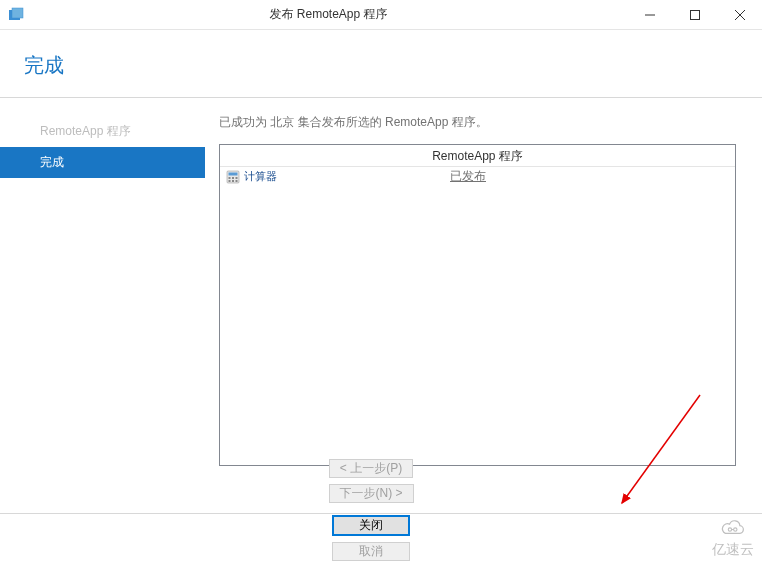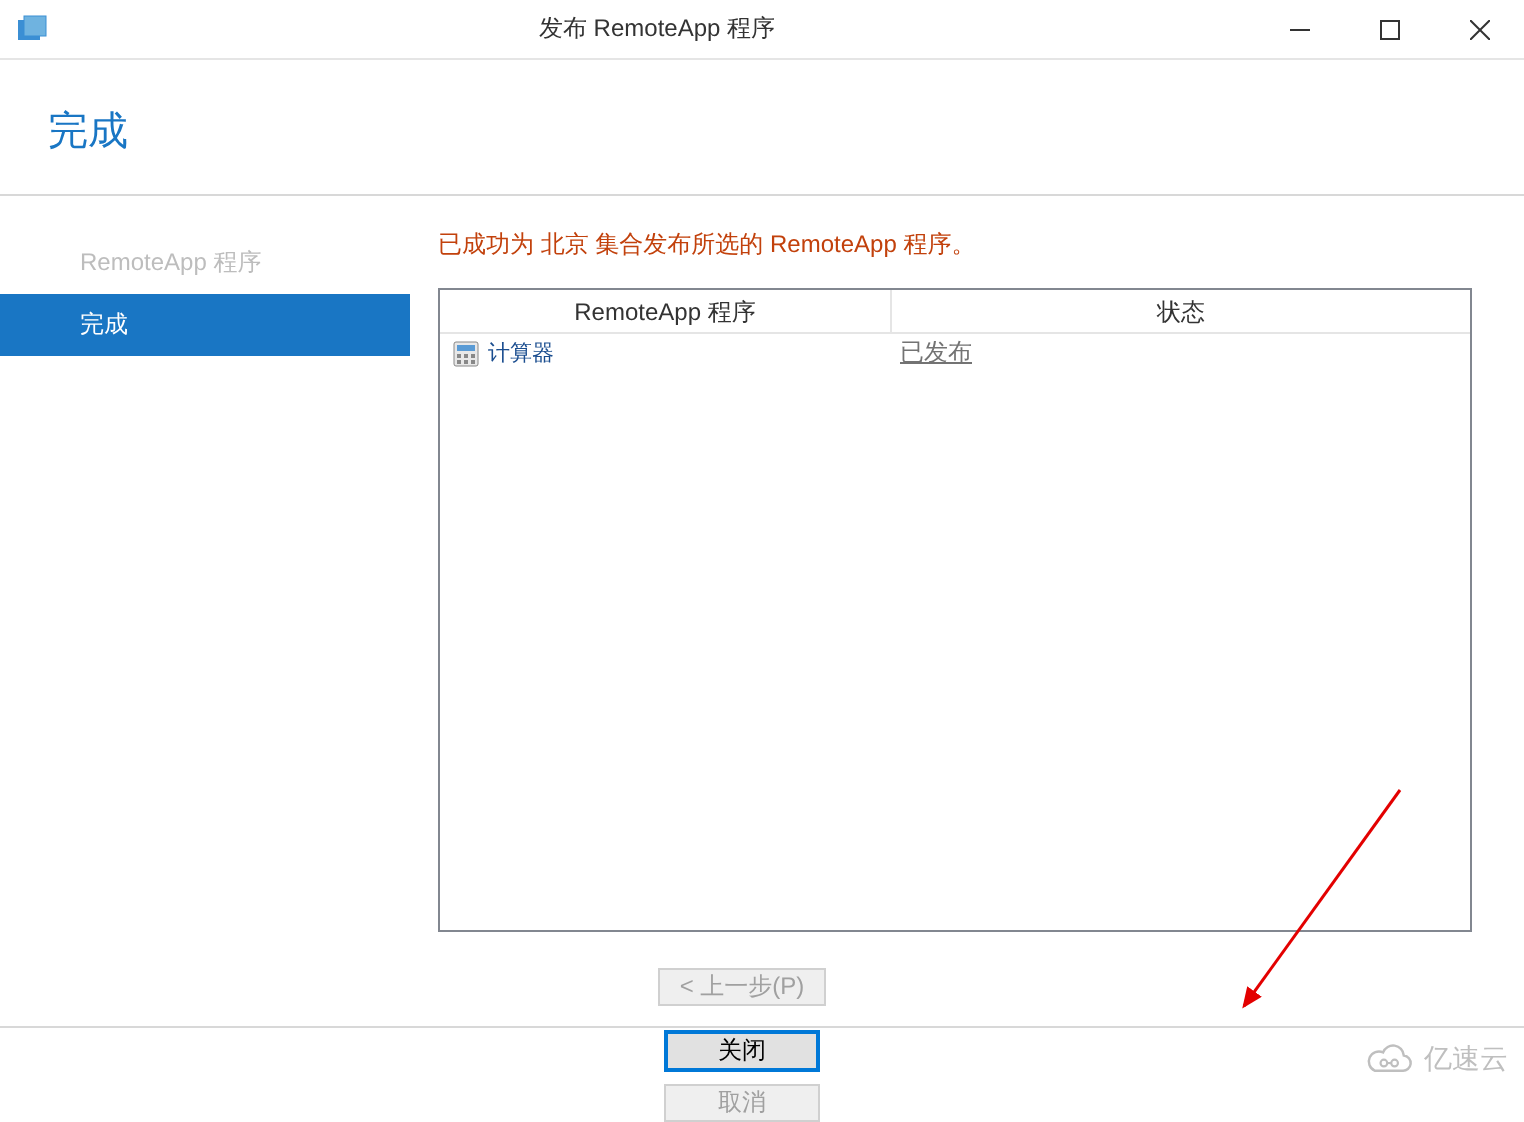--- a/index.html
+++ b/index.html
@@ -15,40 +15,40 @@
     .header-area { padding: 22px 0 18px 24px; border-bottom: 1px solid #d8d8d8; }
     .page-title { font-size: 20px; font-weight: 400; color: #1976c4; }
     
     .main-area { display: flex; height: 430px; }
     
     .sidebar { width: 205px; padding-top: 18px; }
     .nav-item { padding: 7px 0 7px 40px; font-size: 12px; color: #bdbdbd; cursor: default; }
     .nav-item.active { background: #1976c4; color: #fff; }
     
     .content { flex: 1; padding: 14px 26px 0 14px; }
-    .info-line { font-size: 12px; color: #c2410c; line-height: 1.8; }
+    .info-line { font-size: 12px; color: #737373; line-height: 1.8; }
     
     .table-wrapper { border: 1px solid #828790; margin-top: 10px; height: 322px; background: #fff; }
     .table-head { display: flex; height: 22px; background: #fff; border-bottom: 1px solid #e5e5e5; }
     .th { font-size: 12px; color: #333; text-align: center; line-height: 22px; border-right: 1px solid #e5e5e5; }
     .th:first-child { width: 226px; }
     .th:last-child { flex: 1; border-right: none; }
     .table-row { display: flex; height: 20px; align-items: center; padding-left: 6px; }
     .row-icon { width: 14px; height: 14px; margin-right: 4px; }
     .td1 { width: 206px; font-size: 11px; color: #1a4d8f; }
     .td2 { font-size: 12px; color: #737373; text-decoration: underline; }
     
     .footer { position: absolute; bottom: 0; left: 0; right: 0; height: 48px; border-top: 1px solid #d8d8d8; display: flex; align-items: center; justify-content: flex-end; padding-right: 20px; gap: 6px; flex-direction: column; }
     .btn { height: 23px; min-width: 78px; font-size: 12px; background: #e1e1e1; border: 1px solid #adadad; cursor: pointer; padding: 0 10px; }
     .btn:disabled { color: #a0a0a0; background: #efefef; border-color: #d0d0d0; cursor: default; }
     .btn.focused { border: 2px solid #0078d7; padding: 0 6px; }
     
     .arrow { position: absolute; pointer-events: none; }
     
-    .watermark { position: absolute; right: 8px; bottom: 22px; display: flex; align-items: center; gap: 4px; color: #bfbfbf; font-size: 14px; }
+    .watermark { position: absolute; right: 8px; bottom: 2px; display: flex; align-items: center; gap: 4px; color: #bfbfbf; font-size: 14px; flex-direction: column; }
     .watermark svg { width: 26px; height: 18px; }
   </style>
 </head>
 <body>
 
 <div class="titlebar">
   <span class="titlebar-icon">
     <svg viewBox="0 0 16 16">
         <rect x="1" y="3" width="11" height="10" fill="#3b8fd4"></rect>
         <rect x="4" y="1" width="11" height="10" fill="#6fb3e0" stroke="#3b8fd4" stroke-width="0.5"></rect>
@@ -84,21 +84,20 @@
     <div class="nav-item">RemoteApp 程序</div>
     <div class="nav-item active">完成</div>
   </div>
 
   <div class="content">
     <div class="info-line">已成功为 北京 集合发布所选的 RemoteApp 程序。</div>
 
     <div class="table-wrapper">
       <div class="table-head">
         <div class="th">RemoteApp 程序</div>
-        <div class="th">状态</div>
       </div>
       <div class="table-row">
         <span class="row-icon">
           <svg viewBox="0 0 14 14">
               <rect x="1" y="1" width="12" height="12" rx="1" fill="#e8e8e8" stroke="#888" stroke-width="0.5"></rect>
               <rect x="2.5" y="2.5" width="9" height="3" fill="#5a9bd5"></rect>
               <rect x="2.5" y="7" width="2" height="2" fill="#888"></rect>
               <rect x="6" y="7" width="2" height="2" fill="#888"></rect>
               <rect x="9.5" y="7" width="2" height="2" fill="#888"></rect>
               <rect x="2.5" y="10" width="2" height="2" fill="#888"></rect>
@@ -108,20 +107,21 @@
         </span>
         <span class="td1">计算器</span>
         <span class="td2">已发布</span>
       </div>
     </div>
   </div>
 </div>
 
 <div class="footer">
   <button class="btn" disabled="">&lt; 上一步(P)</button>
+  <button class="btn" disabled="">下一步(N) &gt;</button>
   <span style="width:18px"></span>
   <button class="btn focused">关闭</button>
   <button class="btn" disabled="">取消</button>
 </div>
 
 <svg class="arrow" style="left:610px; top:385px; width:100px; height:130px;">
   <defs>
       <marker id="ah" markerWidth="8" markerHeight="8" refX="6" refY="3" orient="auto">
         <polygon points="0 0, 7 3, 0 6" fill="#e30000"></polygon>
       </marker>

